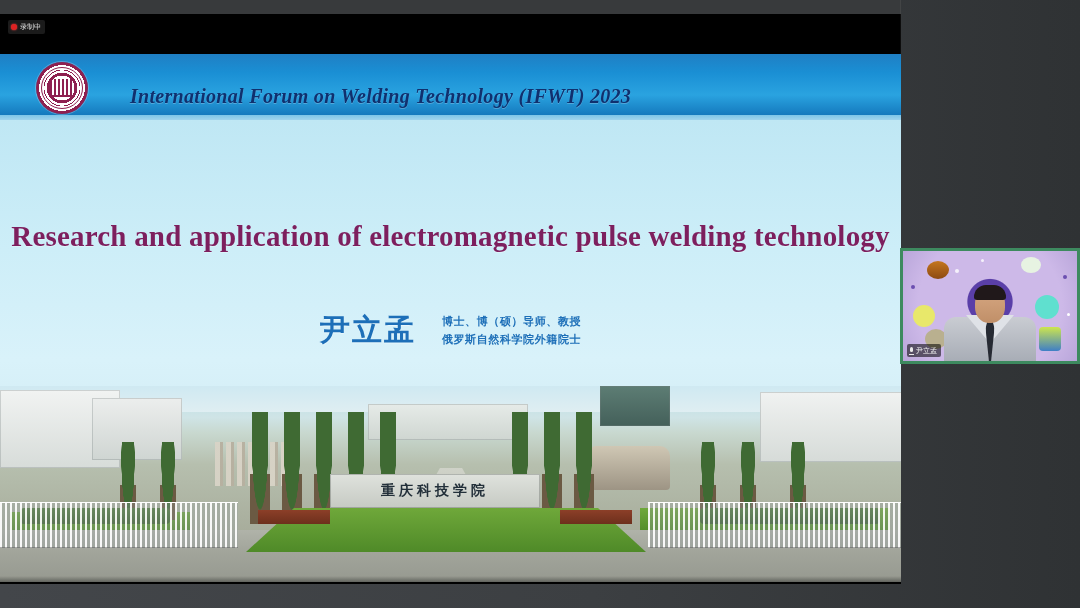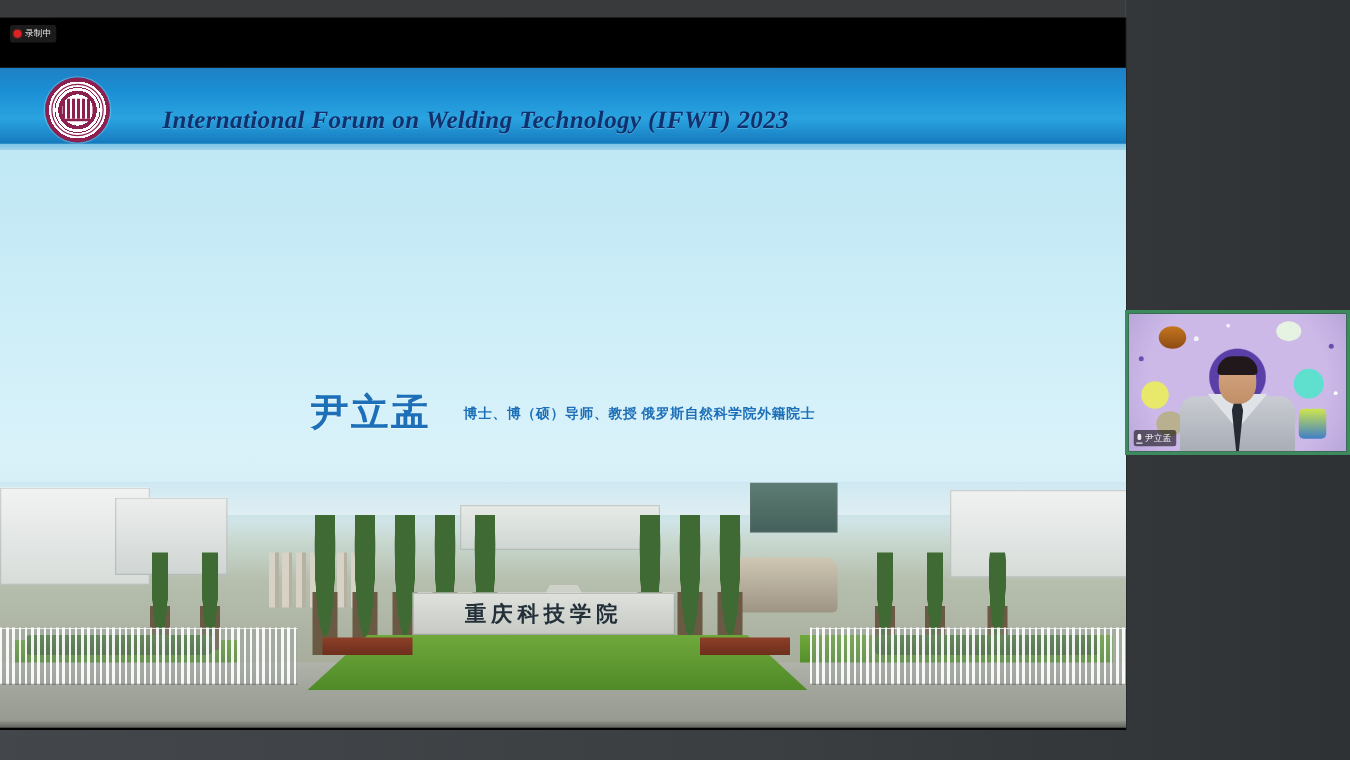--- a/index.html
+++ b/index.html
@@ -108,21 +108,21 @@
   
   .presenter {
     position:absolute; left:0; top:190px; width:901px;
     display:flex; justify-content:center; align-items:center; gap:26px;
   }
   .presenter-name {
     font-size:30px; font-weight:bold; color:#1d6fb8;
     font-family:"DejaVu Sans", sans-serif; letter-spacing:2px;
     text-shadow:0 1px 1px rgba(255,255,255,.5);
   }
-  .presenter-cred { display:flex; flex-direction:row; gap:3px;text-align:right; }
+  .presenter-cred { display:flex; flex-direction:column; gap:3px;text-align:right; }
   .presenter-cred div {
     font-size:11px; color:#1d6fb8; font-weight:bold; letter-spacing:.6px;
     font-family:"DejaVu Sans", sans-serif;
   }
 
   .event-line {
     position:absolute; left:0; top:268px; width:901px; text-align:center;
     font-size:24px; font-weight:bold; color:#14558f;
     font-family:"DejaVu Sans", sans-serif; letter-spacing:1px;
     text-shadow:0 1px 1px rgba(255,255,255,.55);
@@ -179,21 +179,21 @@
     position:absolute; left:10px; bottom:48px; width:180px; height:22px;
     background:linear-gradient(180deg,#6ba437,#4b8626);
   }
   .gate-sign{
     position:absolute; left:330px; bottom:74px; width:210px; height:34px;
     background:linear-gradient(180deg,#dfe2dd,#c6cac3);
     box-shadow:inset 0 0 0 1px rgba(90,95,90,.35);
     display:flex; align-items:center; justify-content:center;
   }
   .gate-sign span{
-    font-size:17px; color:#23303a; font-weight:bold; letter-spacing:4px;
+    font-size:14px; color:#23303a; font-weight:bold; letter-spacing:4px;
     font-family:Liberation Mono, monospace;
   }
   .soil{
     position:absolute; bottom:58px; height:14px;
     background:linear-gradient(180deg,#8c3f28,#6d2f1c);
   }
   .fence{
     position:absolute; bottom:34px; height:46px;
     background:repeating-linear-gradient(90deg,
       rgba(255,255,255,.92) 0 2px, rgba(150,160,160,.35) 2px 5px);
@@ -322,20 +322,21 @@
       <div class="banner">
         <div class="seal">
           <div class="seal-ring"></div>
           <div class="seal-inner"></div>
         </div>
         <div class="banner-title">International Forum on Welding Technology (IFWT) 2023</div>
       </div>
 
       <div class="slide-body">
 
+        <div class="title-en">Research and application of electromagnetic pulse welding technology</div>
 
         <div class="presenter">
           <div class="presenter-name">尹立孟</div>
           <div class="presenter-cred">
             <div>博士、博（硕）导师、教授</div>
             <div>俄罗斯自然科学院外籍院士</div>
           </div>
         </div>
 
         <div class="event-line">2023年6月28日  中国·深圳</div>

